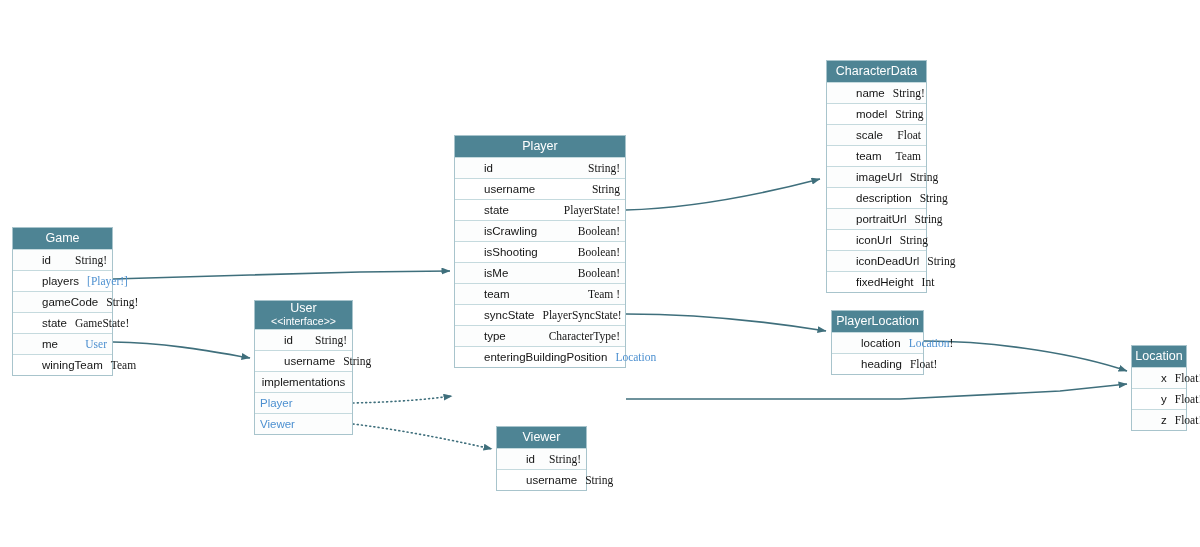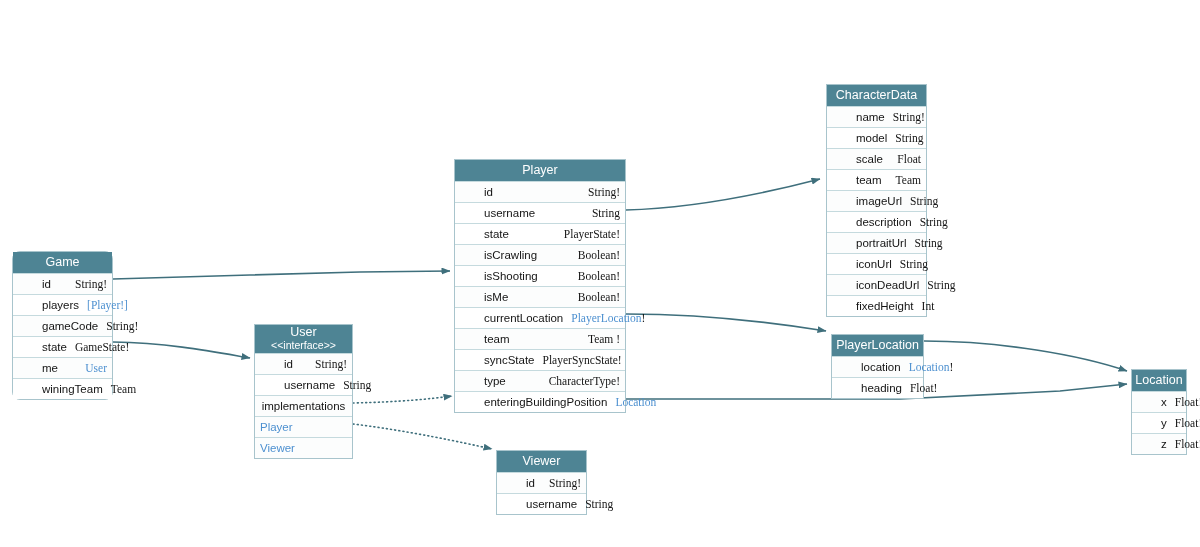--- a/index.html
+++ b/index.html
@@ -26,21 +26,20 @@
     top: 0;
     width: 1200px;
     height: 547px;
     pointer-events: none;
   }
   .entity {
     position: absolute;
     background: #ffffff;
     border: 1px solid #a8c4cc;
     box-sizing: border-box;
-    margin-top: 24px;
   }
   .entity-header {
     background: #4e8494;
     color: #ffffff;
     text-align: center;
     font-size: 12.5px;
     line-height: 21px;
     height: 21px;
     box-sizing: border-box;
     white-space: nowrap;
@@ -113,21 +112,21 @@
         <path d="M 626 210 C 700 208 770 192 820 179" fill="none" stroke="#3f6f7c" stroke-width="1.6" marker-end="url(#arrowhead)"></path>
         <path d="M 626 314 C 700 314 770 322 826 331" fill="none" stroke="#3f6f7c" stroke-width="1.6" marker-end="url(#arrowhead)"></path>
         <path d="M 626 399 L 900 399 L 1060 391 L 1127 384" fill="none" stroke="#3f6f7c" stroke-width="1.6" marker-end="url(#arrowhead)"></path>
         <path d="M 924 341 C 1000 341 1080 355 1127 371" fill="none" stroke="#3f6f7c" stroke-width="1.6" marker-end="url(#arrowhead)"></path>
         <path d="M 353 403 C 400 402 430 399 452 396" fill="none" stroke="#3f6f7c" stroke-width="1.6" stroke-dasharray="1 3.2" stroke-linecap="round" marker-end="url(#arrowhead)"></path>
         <path d="M 353 424 C 410 431 460 442 492 449" fill="none" stroke="#3f6f7c" stroke-width="1.6" stroke-dasharray="1 3.2" stroke-linecap="round" marker-end="url(#arrowhead)"></path>
       </g>
   </svg>
 
   <div id="entity-layer">
-      <div class="entity" style="left: 12px; top: 227px; width: 101px; border-radius: 8px;">
+      <div class="entity" style="left: 12px; top: 227px; width: 101px;">
         <div class="entity-header"><span>Game</span></div>
         <div class="row">
           <span class="fname">id</span>
           <span class="ftype">String!</span>
         </div>
         <div class="row alt">
           <span class="fname">players</span>
           <span class="ftype link">[Player!]</span>
         </div>
         <div class="row">
@@ -180,24 +179,20 @@
           <span class="ftype">Boolean!</span>
         </div>
         <div class="row alt">
           <span class="fname">isShooting</span>
           <span class="ftype">Boolean!</span>
         </div>
         <div class="row">
           <span class="fname">isMe</span>
           <span class="ftype">Boolean!</span>
         </div>
-        <div class="row alt">
-          <span class="fname">currentLocation</span>
-          <span class="ftype link">PlayerLocation<span class="bang">!</span></span>
-        </div>
         <div class="row">
           <span class="fname">team</span>
           <span class="ftype">Team !</span>
         </div>
         <div class="row alt">
           <span class="fname">syncState</span>
           <span class="ftype">PlayerSyncState!</span>
         </div>
         <div class="row">
           <span class="fname">type</span>

